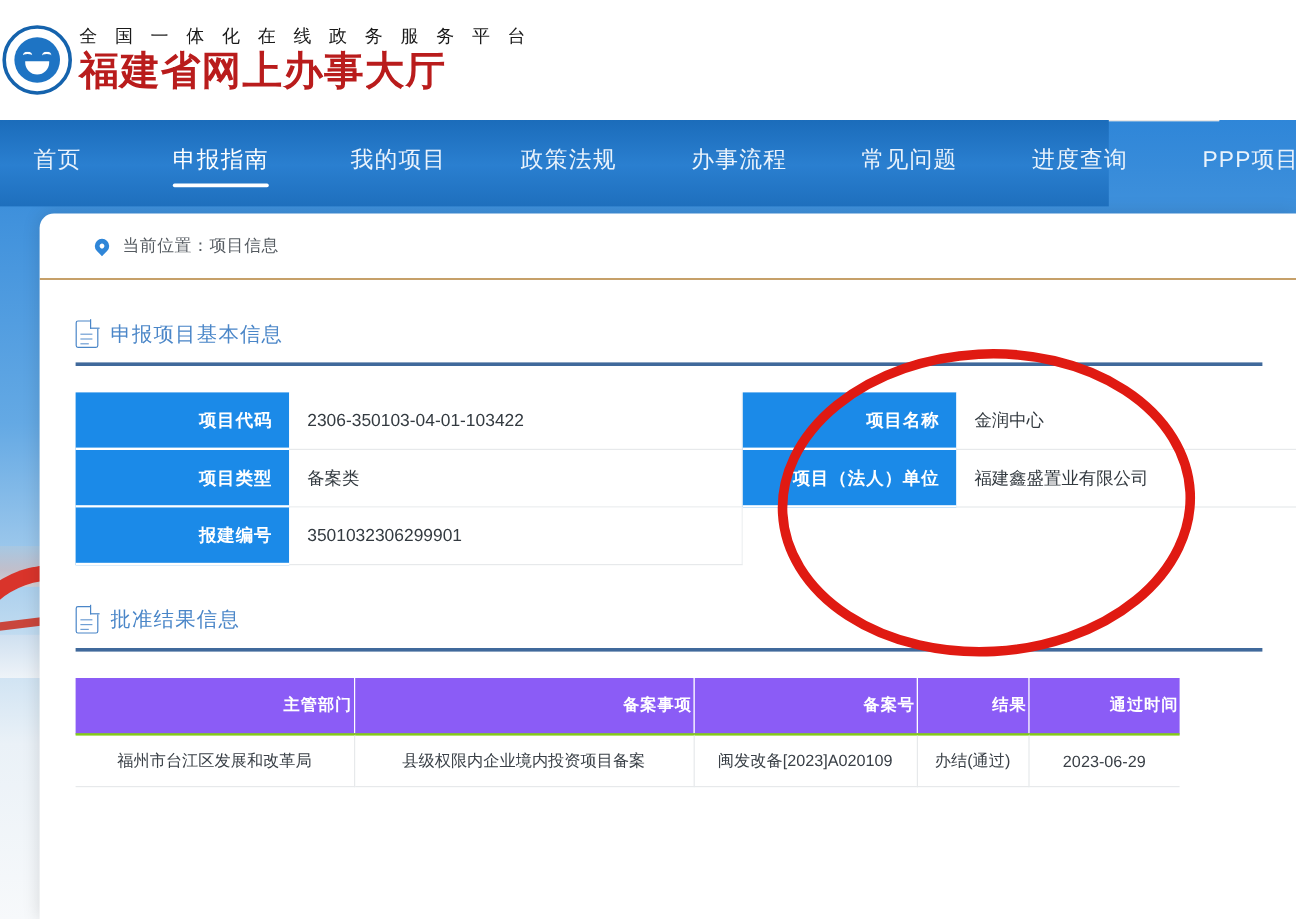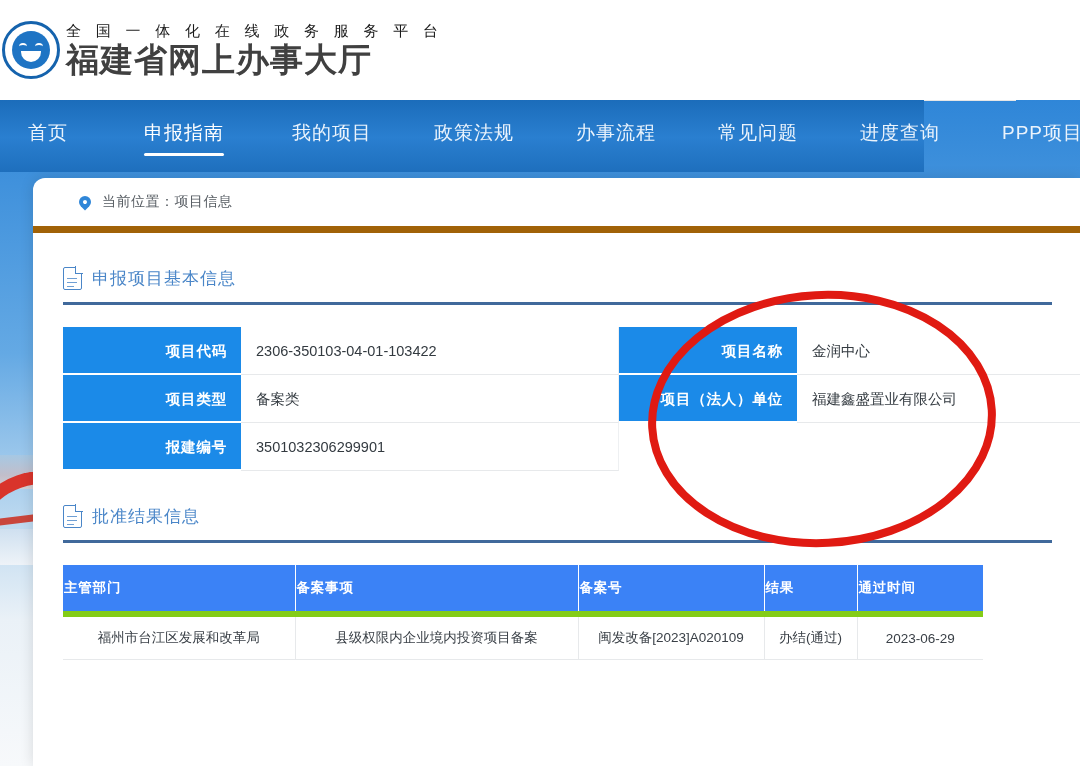--- a/index.html
+++ b/index.html
@@ -125,21 +125,21 @@
     font-size: 15px;
     letter-spacing: 5.5px;
     color: #1a1a1a;
     font-weight: 500;
     font-family: "Liberation Serif", "DejaVu Serif", serif;
     white-space: nowrap;
   }
   .logo-big {
     font-size: 33px;
     font-weight: bold;
-    color: #404040;
+    color: #b91c1c;
     letter-spacing: 1px;
     margin-top: 5px;
     font-family: "Liberation Serif", "DejaVu Serif", serif;
     white-space: nowrap;
   }
   .platform-title {
     margin-left: 24px;
     font-size: 27px;
     color: #3a3f45;
     letter-spacing: 1px;
@@ -185,21 +185,21 @@
     border-radius: 12px 0 0 0;
     box-shadow: 0 0 14px rgba(0,0,0,.13);
     z-index: 4;
     overflow: hidden;
   }
   .breadcrumb {
     height: 55px;
     display: flex;
     align-items: center;
     padding-left: 46px;
-    border-bottom: 7px solid #a16207;
+    border-bottom: 1px solid #a16207;
     box-sizing: border-box;
   }
   .pin {
     width: 12px; height: 12px;
     background: #2f86d8;
     border-radius: 50% 50% 50% 0;
     transform: rotate(-45deg);
     position: relative;
     margin-right: 11px;
     flex: none;
@@ -305,28 +305,28 @@
   
   .res-table {
     margin-top: 22px;
     margin-left: 2px;
     width: 920px;
     border-collapse: collapse;
     font-size: 13.5px;
     table-layout: fixed;
   }
   .res-table th {
-    background: #3b82f6;
+    background: #8b5cf6;
     color: #ffffff;
     font-weight: bold;
     height: 44px;
     letter-spacing: .8px;
     border-right: 1px solid #ffffff;
-    border-bottom: 6px solid #84cc16;
-    text-align: left;
+    border-bottom: 2px solid #84cc16;
+    text-align: right;
   }
   .res-table th:last-child { border-right: none; }
   .res-table td {
     height: 42px;
     color: #3a4047;
     text-align: center;
     border-right: 1px solid #e7e9eb;
     border-bottom: 1px solid #e7e9eb;
     padding: 0 6px;
     overflow: hidden;

